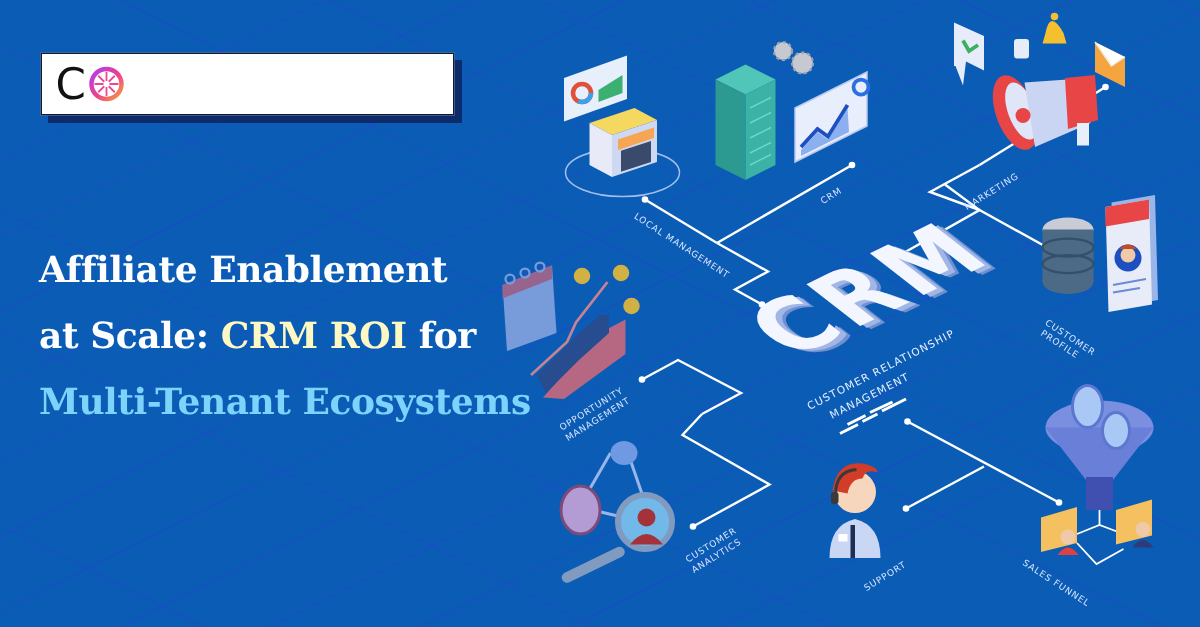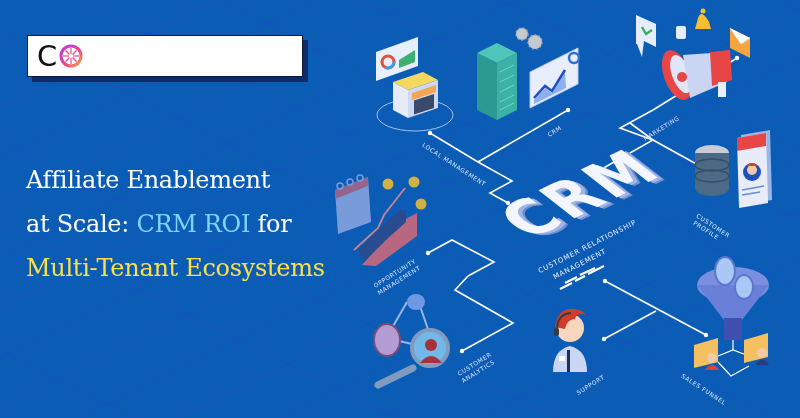--- a/index.html
+++ b/index.html
@@ -3,23 +3,23 @@
 <meta charset="utf-8">
 <style>
   html, body { margin: 0; padding: 0; }
   body { width: 800px; height: 418px; overflow: hidden; background: #0a5cb8; position: relative; font-family: "Liberation Sans", sans-serif; }
   .canvas { position: absolute; left: 0; top: 0; width: 800px; height: 418px; background: #0b5cb5; overflow: hidden; }
   .grid { position: absolute; inset: 0; }
   .logo-shadow { position: absolute; left: 32px; top: 40px; width: 276px; height: 42px; background: #0d2a6a; }
   .logo { position: absolute; left: 27px; top: 35px; width: 276px; height: 42px; background: #ffffff; border: 1.5px solid #0a1a3a; box-sizing: border-box; display: flex; align-items: center; padding-left: 9px; }
   .logo-text { font-family: "DejaVu Sans", sans-serif; font-size: 29px; font-weight: 400; color: #111; letter-spacing: 0.5px; line-height: 1; display: flex; align-items: center; }
   .logo-o { display: inline-block; width: 24px; height: 24px; margin: 0 1px; }
-  .headline { position: absolute; left: 26px; top: 158px; font-family: "DejaVu Serif", serif; font-size: 24px; line-height: 44px; color: #ffffff; white-space: nowrap; letter-spacing: -0.3px; }
-  .headline .yellow { color: #7dd3fc; }
-  .headline .violet { color: #fde047; }
+  .headline { position: absolute; left: 26px; top: 158px; font-family: "DejaVu Serif", serif; font-size: 24px; line-height: 44px; color: #ffffff; white-space: nowrap; letter-spacing: -0.3px; font-weight: bold; }
+  .headline .yellow { color: #fef9c3; }
+  .headline .violet { color: #7dd3fc; }
   .lbl { position: absolute; font-family: "DejaVu Sans", sans-serif; font-size: 6px; color: #d8e6ff; letter-spacing: 0.6px; white-space: nowrap; transform-origin: left top; }
   .crm-big { position: absolute; left: 488px; top: 208px; font-family: "DejaVu Sans", sans-serif; font-weight: bold; font-size: 56px; color: #f3f6ff; letter-spacing: 4px; transform: rotate(-26deg) skewX(26deg); transform-origin: left top; text-shadow: 2px 3px 0 #9fb6e6, 3px 5px 0 #6f8fd0; line-height: 1; }
   .crm-sub { position: absolute; font-family: "DejaVu Sans", sans-serif; font-size: 7px; color: #e8f0ff; letter-spacing: 0.8px; transform: rotate(-27deg); transform-origin: left top; white-space: nowrap; line-height: 9px; }
   svg.art { position: absolute; left: 0; top: 0; }
 </style>
 </head>
 <body>
 
 <div class="canvas">
 

